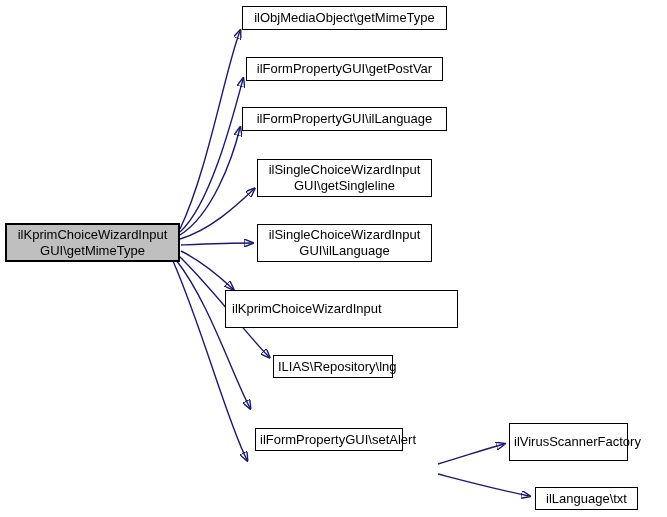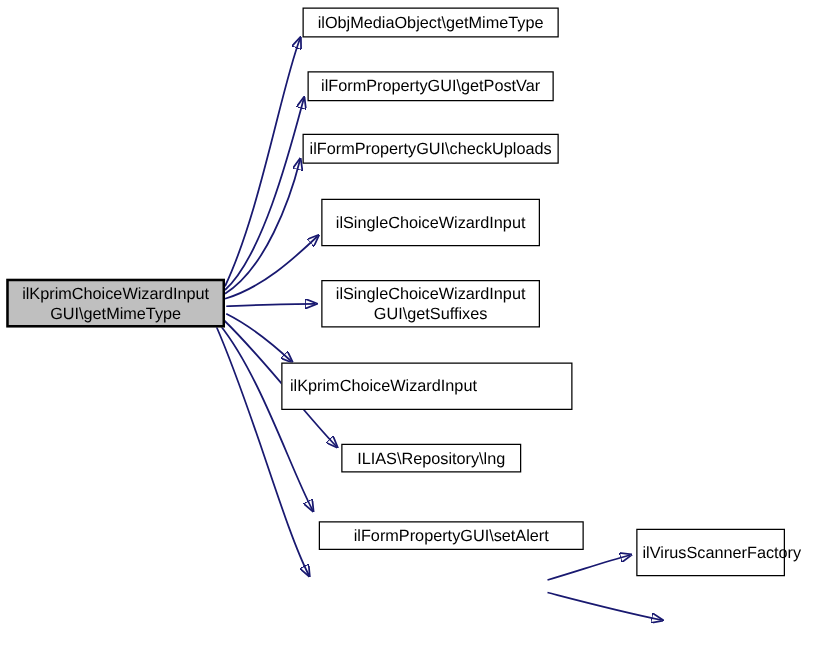--- a/index.html
+++ b/index.html
@@ -68,43 +68,47 @@
 
   <div class="node" style="left:242px;top:6px;width:205px;height:24px">
     <span>ilObjMediaObject\getMimeType</span>
   </div>
 
   <div class="node" style="left:246px;top:57px;width:197px;height:24px">
     <span>ilFormPropertyGUI\getPostVar</span>
   </div>
 
   <div class="node" style="left:242px;top:107px;width:205px;height:24px">
-    <span>ilFormPropertyGUI\checkUploads</span>
+    <span>ilFormPropertyGUI\ilLanguage</span>
   </div>
 
   <div class="node" style="left:257px;top:159px;width:175px;height:38px">
     <span>ilSingleChoiceWizardInput</span>
+    <span>GUI\getSingleline</span>
   </div>
 
   <div class="node" style="left:257px;top:224px;width:175px;height:38px">
     <span>ilSingleChoiceWizardInput</span>
-    <span>GUI\getSuffixes</span>
+    <span>GUI\ilLanguage</span>
   </div>
 
   <div class="node left-align" style="left:225px;top:290px;width:233px;height:38px">
     <span>ilKprimChoiceWizardInput</span>
   </div>
 
-  <div class="node" style="left:273px;top:355px;width:144px;height:23px">
+  <div class="node" style="left:273px;top:355px;width:120px;height:23px">
     <span>ILIAS\Repository\lng</span>
   </div>
 
-  <div class="node" style="left:255px;top:417px;width:212px;height:23px">
+  <div class="node" style="left:255px;top:428px;width:148px;height:23px">
     <span>ilFormPropertyGUI\setAlert</span>
   </div>
 
 
   <div class="node" style="left:509px;top:423px;width:119px;height:38px">
     <span>ilVirusScannerFactory</span>
   </div>
 
+  <div class="node" style="left:535px;top:487px;width:103px;height:23px">
+    <span>ilLanguage\txt</span>
+  </div>
 
 </div>
 
 </body></html>

